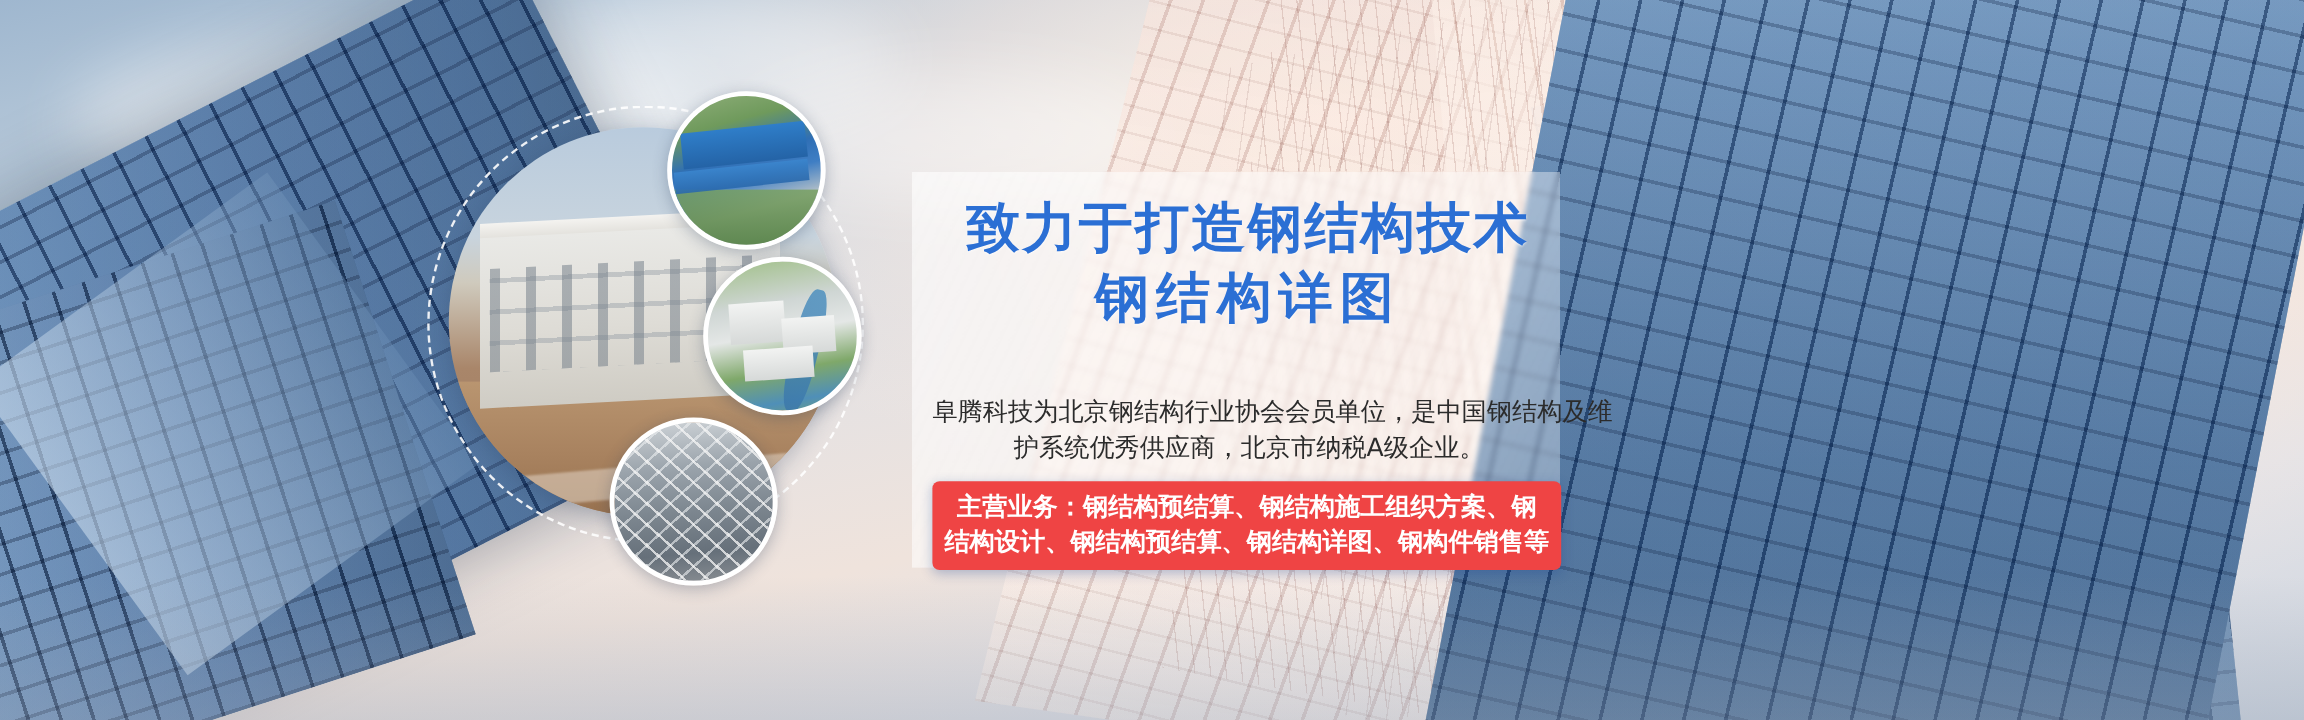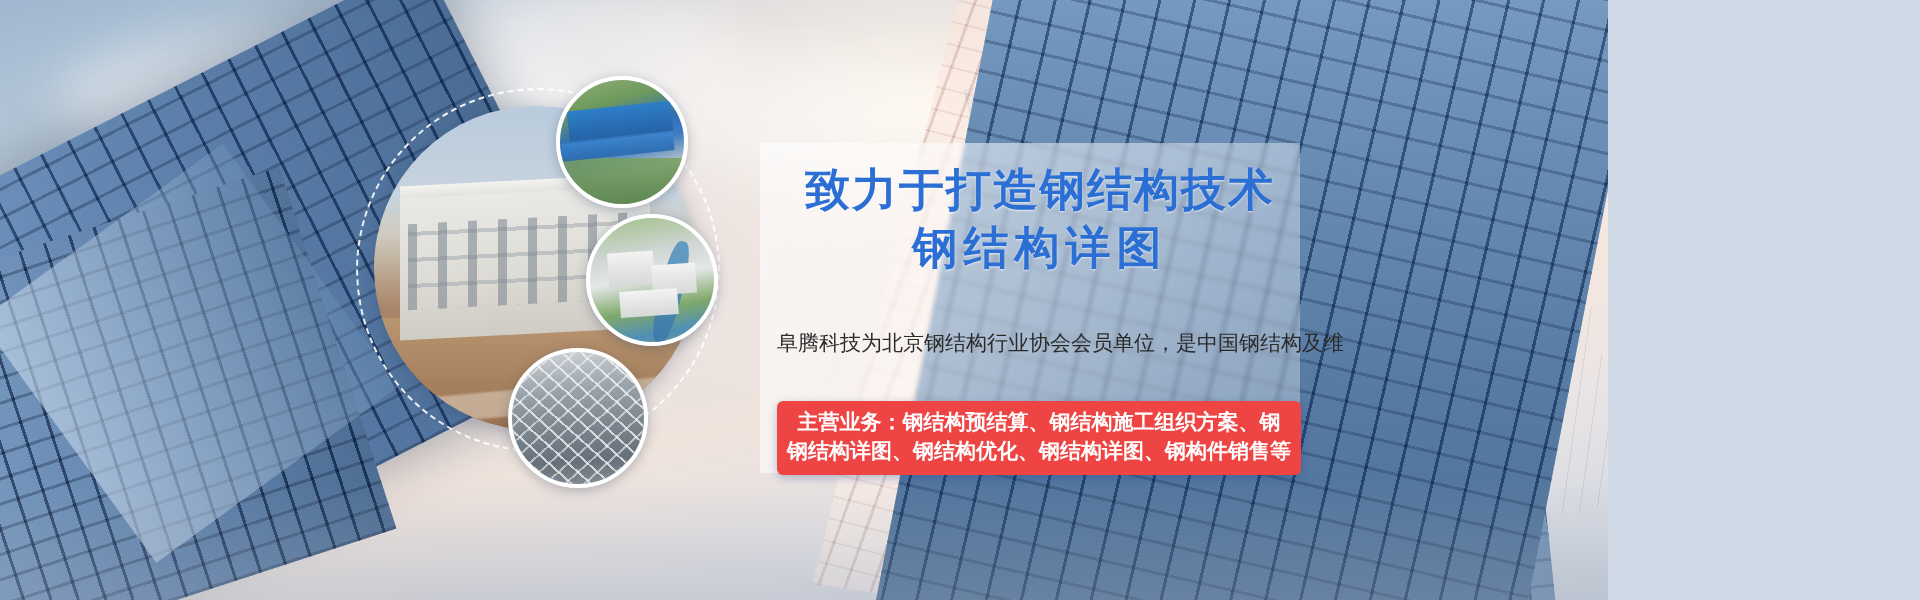--- a/index.html
+++ b/index.html
@@ -1,21 +1,21 @@
 <!DOCTYPE html>
 <html><head>
 <meta charset="utf-8">
 <style>
   html,body{margin:0;padding:0;}
   body{
     width:1920px;height:600px;overflow:hidden;
     font-family:"Liberation Sans","DejaVu Sans",sans-serif;
     background:#cfd9e6;
   }
-  #banner{position:relative;width:1608px;height:600px;overflow:hidden;}
+  #banner{position:relative;width:1920px;height:600px;overflow:hidden;}
 
   
   .sky{
     position:absolute;inset:0;
     background:
       radial-gradient(ellipse 900px 420px at 58% 18%, rgba(255,246,235,.95) 0%, rgba(250,232,222,.55) 38%, rgba(226,226,232,0) 72%),
       radial-gradient(ellipse 700px 500px at 86% 30%, rgba(255,238,228,.75) 0%, rgba(232,226,230,0) 70%),
       linear-gradient(168deg,#9fb7cf 0%, #b9cada 16%, #d2dbe4 32%, #e6e2e2 48%, #efe3dc 62%, #e3e2e6 78%, #cfd6e0 100%);
   }
   .cloud{position:absolute;border-radius:50%;filter:blur(26px);background:rgba(255,255,255,.55);}
@@ -286,21 +286,22 @@
 
   <div class="content">
 
     <div class="headline">
       <div class="l1">致力于打造钢结构技术</div>
       <div class="l2">钢结构详图</div>
     </div>
 
     <div class="para">
       <div>阜腾科技为北京钢结构行业协会会员单位，是中国钢结构及维</div>
+      <div>护系统优秀供应商，北京市纳税A级企业。</div>
     </div>
 
     <div class="callout">
       <div>主营业务：钢结构预结算、钢结构施工组织方案、钢</div>
-      <div>钢结构详图、钢结构优化、钢结构详图、钢构件销售等</div>
+      <div>结构设计、钢结构预结算、钢结构详图、钢构件销售等</div>
     </div>
 
   </div>
 </div>
 
 </body></html>

